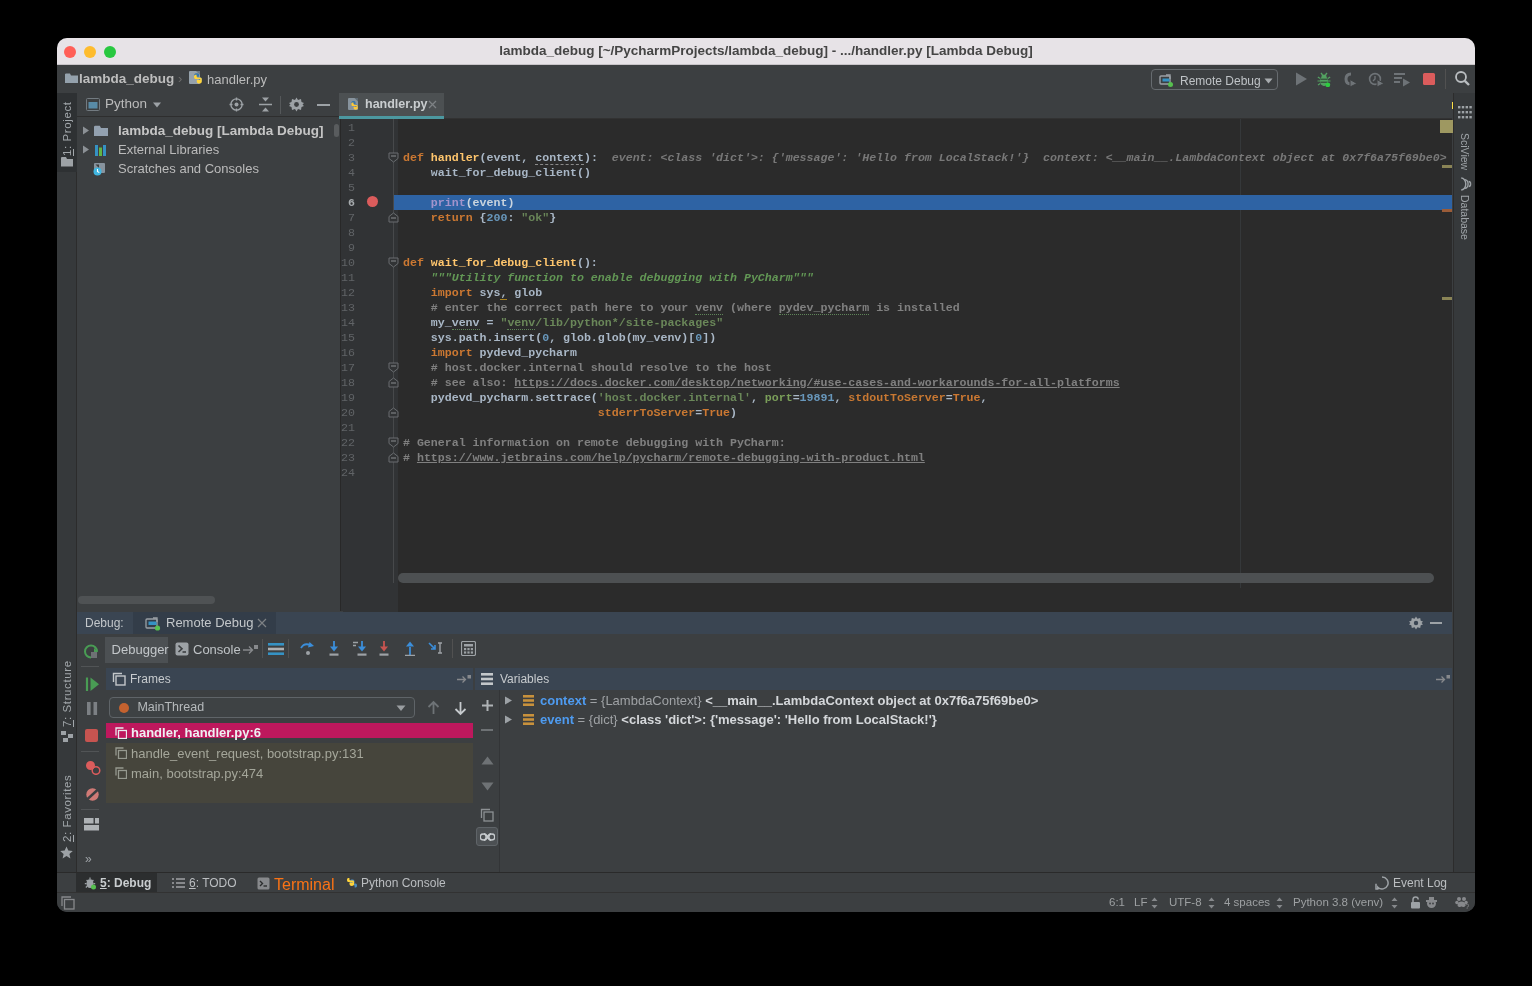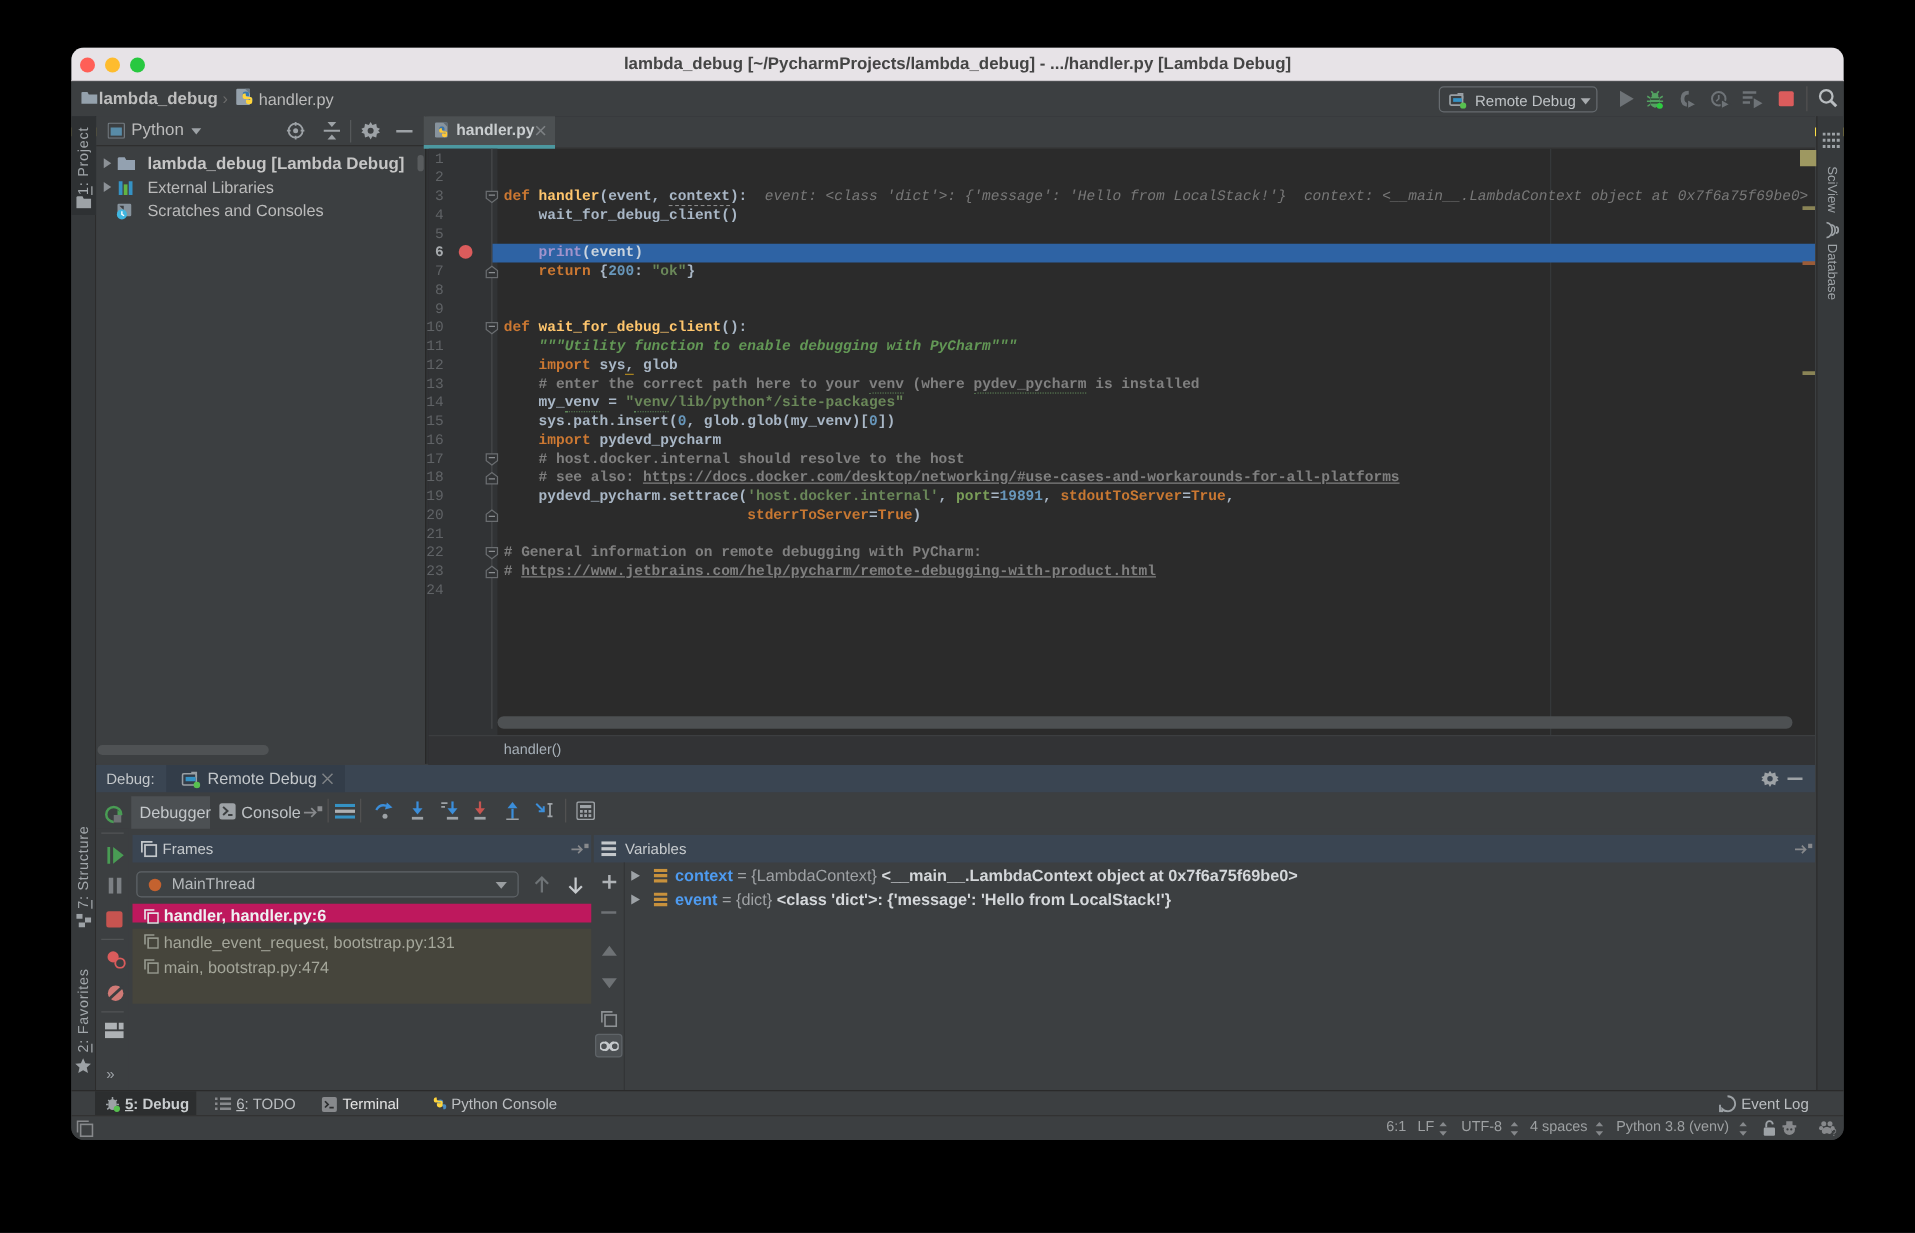--- a/index.html
+++ b/index.html
@@ -18,21 +18,21 @@
 .vtxt{writing-mode:vertical-rl;transform:rotate(180deg);font-size:11.5px;color:#A2A7AB;letter-spacing:0.6px}
 .vtxt2{writing-mode:vertical-rl;font-size:10.5px;color:#9FA4A8;letter-spacing:0}
 .ln{position:absolute;right:0;width:40px;text-align:right;font-family:"Liberation Mono",monospace;font-size:11.6px;line-height:15px;color:#606366}
 .cl{position:absolute;left:60px;height:15px;width:1049px;overflow:hidden;font-family:"Liberation Mono",monospace;font-size:11.6px;line-height:15px;white-space:pre;color:#A9B7C6;font-weight:bold}
 .kw{color:#CC7832;font-weight:bold}
 .fn{color:#FFC66D;font-weight:bold}
 .st{color:#6A8759}
 .doc{color:#629755;font-style:italic}
 .nm{color:#6897BB}
 .cm{color:#808080}
-.hint{color:#787878;font-style:italic;font-weight:normal}
+.hint{color:#787878;font-style:italic;font-weight:bold}
 .dbgh{background:#3A4552}
 #dbg{position:absolute;left:20px;top:574px;width:1375px;height:260px;background:#3C3F41}
 #btool{position:absolute;left:0;top:834px;width:1418px;height:20px;background:#3C3F41;border-top:1px solid #2A2A2A}
 #sbar{position:absolute;left:0;top:854px;width:1418px;height:20px;background:#3C3F41;border-top:1px solid #323232;font-size:11.5px;color:#9DA0A2}
 .ic{position:absolute}
 .sep{position:absolute;width:1px;background:#515151}
 </style></head>
 <body>
 <div id="w">
   <div id="tbar">
@@ -297,23 +297,20 @@
       <div class="ab" style="left:45px;top:359.0px"><svg width="11" height="11">
             <path d="M5.5 1 L10 4.5 V10 H1 V4.5 Z" fill="#313335" stroke="#6A6D70" stroke-width="1"></path>
             <path d="M3 6 H8" stroke="#8A8D90" stroke-width="1"></path>
           </svg></div>
     </div>
     <div class="ab" style="left:1097px;top:27px;width:13px;height:13px;background:#9E9861"></div>
     <div class="ab" style="left:1099px;top:72px;width:10px;height:3px;background:#8A8456"></div>
     <div class="ab" style="left:1099px;top:116px;width:10px;height:3px;background:#9B5C38"></div>
     <div class="ab" style="left:1099px;top:204px;width:10px;height:3px;background:#8A8456"></div>
     <div class="ab" style="left:55px;top:480px;width:1036px;height:10px;background:#4D5052;border-radius:5px"></div>
-    <div class="ab" style="left:0;top:495px;width:1109px;height:24px;background:#323335;border-top:1px solid #3C3E40">
-      <span class="ab" style="left:60px;top:5px;font-size:11.5px;color:#A7B0B8">handler()</span>
-    </div>
   </div>
   <div id="dbg">
     <div class="ab dbgh" style="left:0;top:0;width:1375px;height:22px">
       <span class="ab" style="left:8px;top:4px;font-size:12px;color:#C3C7CA">Debug:</span>
       <div class="ab" style="left:56px;top:0;width:143px;height:22px;background:#333D49">
         <svg class="ic" style="left:12px;top:4px" width="16" height="15">
             <rect x="1" y="3" width="11" height="9" rx="1" fill="none" stroke="#9AA0A5" stroke-width="1.3"></rect>
             <rect x="3.5" y="5.5" width="8" height="3.5" fill="#3592C4"></rect>
             <path d="M8 2 L12 2 L12 6" fill="none" stroke="#9AA0A5" stroke-width="1.3"></path>
             <circle cx="12.5" cy="12" r="2.6" fill="#57C04F"></circle>
@@ -551,21 +548,21 @@
           <rect x="0" y="9" width="2" height="2"></rect>
           <rect x="4" y="9" width="9" height="2"></rect>
         </g>
       </svg>
     <span class="ab" style="left:132px;top:3px;font-size:12px;color:#BBBEC1"><u>6</u>: TODO</span>
     <svg class="ic" style="left:200px;top:3.5px" width="13" height="13">
         <rect x="0.5" y="0.5" width="12" height="12" rx="1.5" fill="#87898C"></rect>
         <path d="M3 4 L5.5 6.5 L3 9" stroke="#2C2E2F" stroke-width="1.4" fill="none"></path>
         <path d="M6.5 9 L10 9" stroke="#2C2E2F" stroke-width="1.4"></path>
       </svg>
-    <span class="ab" style="left:217px;top:3px;font-size:12px;color:#e5e5e5">Terminal</span>
+    <span class="ab" style="left:217px;top:3px;font-size:16px;color:#f97316">Terminal</span>
     <svg class="ic" style="left:288px;top:3px" width="14" height="14">
         <path d="M4.9 5.4 c0-1.3 1-1.9 2.3-1.9 1.3 0 2.3 .6 2.3 1.9 l0 1.4 -3.1 0 0 .6 4.3 0 c.8 0 1.3 .9 1.3 2 0 1.1-.5 2-1.3 2 l-1.1 0 0-1.2 c0-.8-.7-1.4-1.5-1.4 l-1.9 0 c-.7 0-1.3-.7-1.3-1.5 Z" fill="#4B8BBE"></path>
         <path d="M11.7 9.2 c0 1.3-1 1.9-2.3 1.9 -1.3 0-2.3-.6-2.3-1.9 l0-1.4 3.1 0 0-.6 -4.3 0 c-.8 0-1.3-.9-1.3-2 0-1.1 .5-2 1.3-2 l1.1 0 0 1.2 c0 .8 .7 1.4 1.5 1.4 l1.9 0 c.7 0 1.3 .7 1.3 1.5 Z" fill="#FFD43B" transform="translate(-2.6,-1.2)"></path>
       </svg>
     <span class="ab" style="left:304px;top:3px;font-size:12px;color:#BBBEC1">Python Console</span>
     <svg class="ic" style="left:1318px;top:3px" width="14" height="14">
         <path d="M7 1 A6 6 0 1 1 2.8 11.2 L2.8 13 L1 13 L1 7.7" fill="none" stroke="#9DA2A6" stroke-width="1.5"></path>
       </svg>
     <span class="ab" style="left:1336px;top:3px;font-size:12px;color:#BBBEC1">Event Log</span>
   </div>

